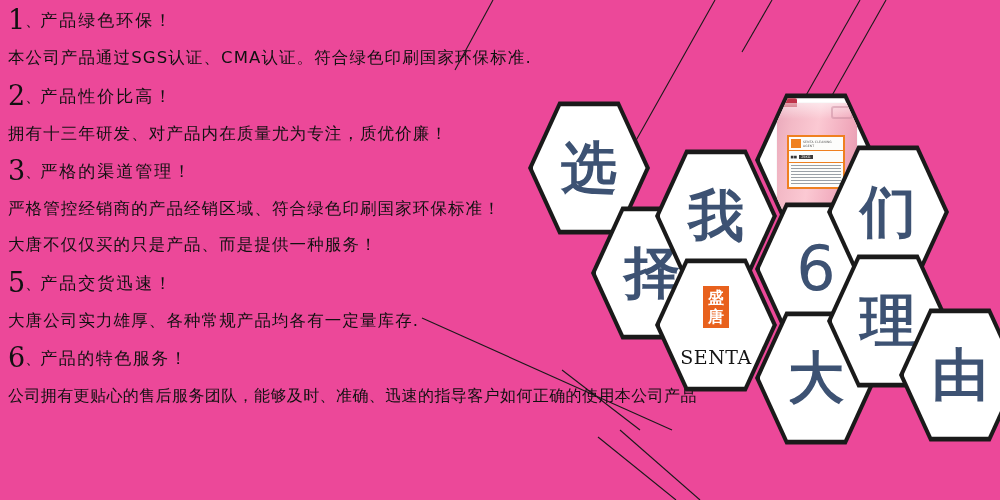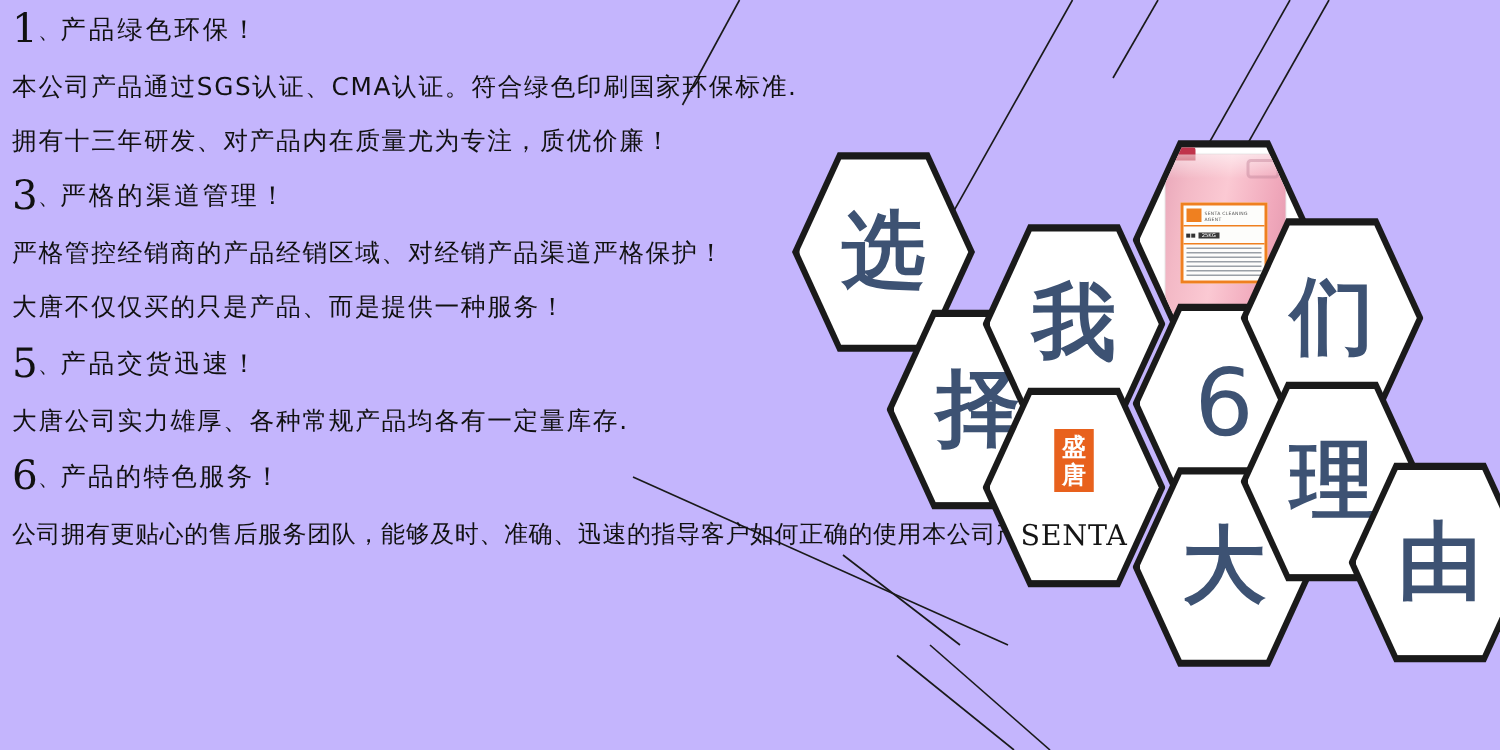--- a/index.html
+++ b/index.html
@@ -4,21 +4,21 @@
 <style>
   html, body {
     margin: 0;
     padding: 0;
     background: #ffffff;
   }
   #page {
     position: relative;
     width: 1000px;
     height: 500px;
-    background: #c4b5fd;
+    background: #ec4899;
     overflow: hidden;
     font-family: "DejaVu Sans", "Liberation Sans", sans-serif;
   }
 
   
   #bg-lines {
     position: absolute;
     left: 0; top: 0;
     width: 1000px; height: 500px;
     pointer-events: none;
@@ -248,28 +248,31 @@
   <div id="feature-list">
 
     <div class="feature-item item1">
       <div class="feature-head">
         <span class="feature-num">1</span><span class="feature-sep">、</span><span class="feature-title">产品绿色环保！</span>
       </div>
       <div class="feature-body">本公司产品通过SGS认证、CMA认证。符合绿色印刷国家环保标准.</div>
     </div>
 
     <div class="feature-item item2">
+      <div class="feature-head">
+        <span class="feature-num">2</span><span class="feature-sep">、</span><span class="feature-title">产品性价比高！</span>
+      </div>
       <div class="feature-body">拥有十三年研发、对产品内在质量尤为专注，质优价廉！</div>
     </div>
 
     <div class="feature-item item3">
       <div class="feature-head">
         <span class="feature-num">3</span><span class="feature-sep">、</span><span class="feature-title">严格的渠道管理！</span>
       </div>
-      <div class="feature-body">严格管控经销商的产品经销区域、对经销产品渠道严格保护！</div>
+      <div class="feature-body">严格管控经销商的产品经销区域、符合绿色印刷国家环保标准！</div>
     </div>
 
     <div class="feature-item item4">
       <div class="feature-body">大唐不仅仅买的只是产品、而是提供一种服务！</div>
     </div>
 
     <div class="feature-item item5">
       <div class="feature-head">
         <span class="feature-num">5</span><span class="feature-sep">、</span><span class="feature-title">产品交货迅速！</span>
       </div>

